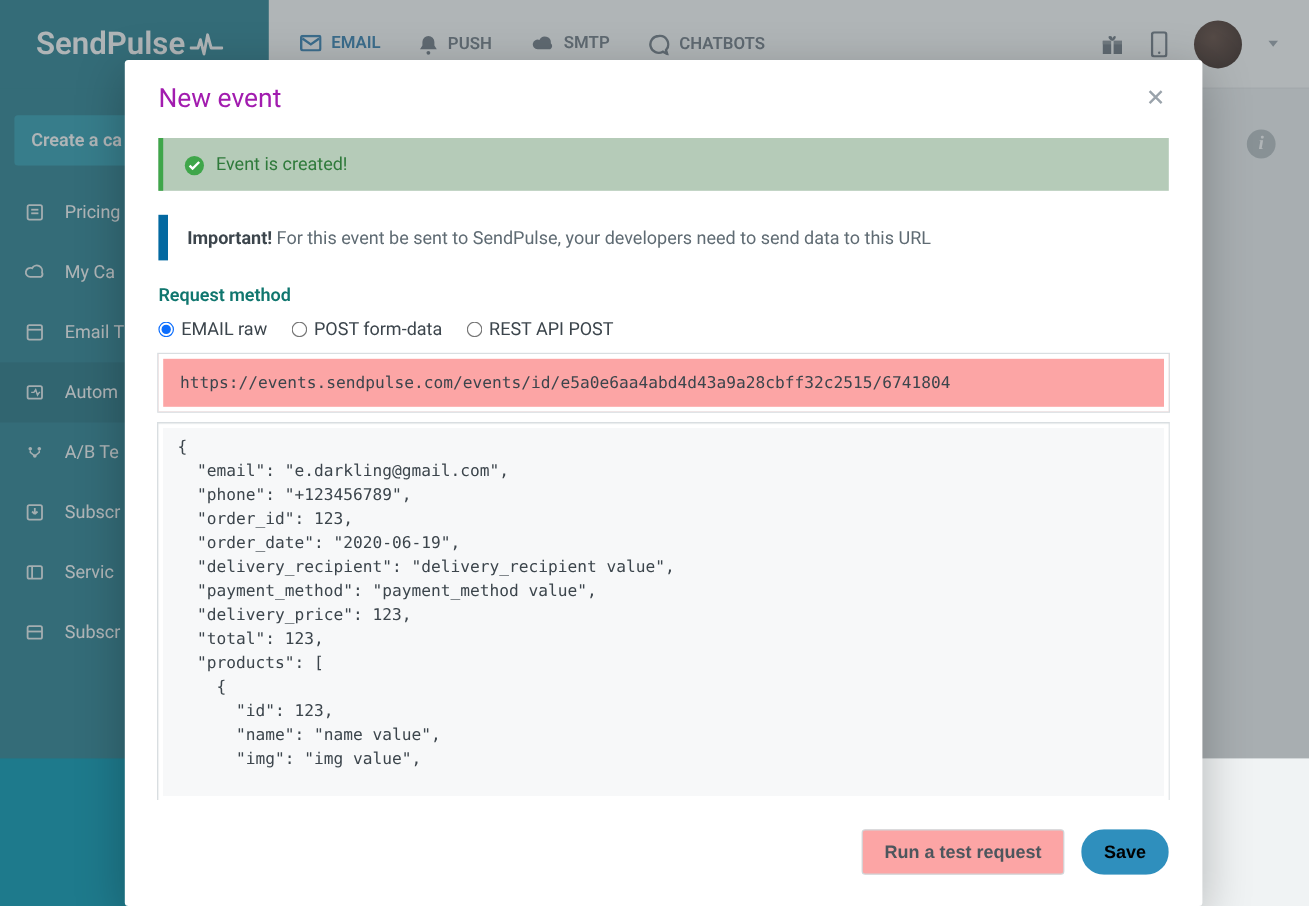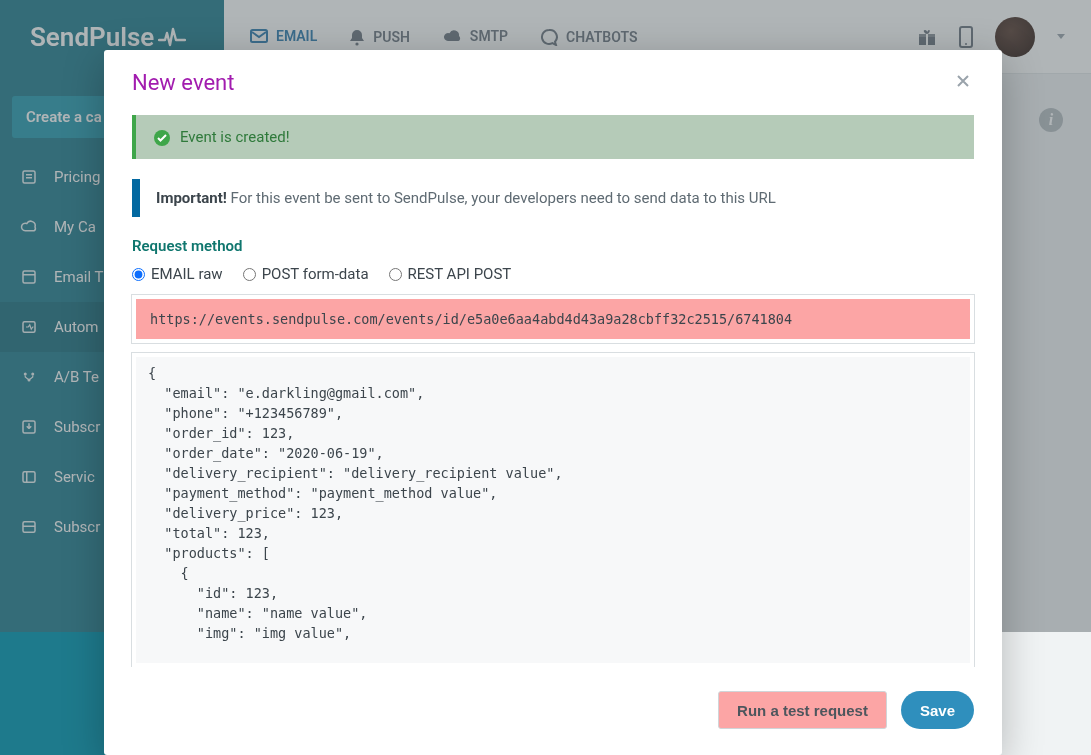--- a/index.html
+++ b/index.html
@@ -96,21 +96,21 @@
     padding: 6px 10px 6px 12px;
     font-family: "SFMono-Regular", Consolas, monospace; font-size: 13.5px; line-height: 20px;
     color: #3c454c; background: #f7f8f9; overflow-y: scroll; white-space: pre;
   }
 
   .modal-foot {
     padding: 24px 28px 26px; display: flex; justify-content: flex-end; gap: 14px;
   }
   .btn { height: 38px; padding: 0 18px; border-radius: 3px; font-size: 15px; font-weight: 600; cursor: pointer; display: flex; align-items: center; border: 1px solid transparent; }
   .btn-secondary { background: #fca5a5; border-color: #d0d5d8; color: #4d565d; }
-  .btn-primary { background: #2f8fbd; color: #ffffff; border-radius: 19px; }
+  .btn-primary { background: #2f8fbd; color: #000000; border-radius: 19px; }
 
   
   svg { display: block; }
 </style>
 </head>
 <body>
 
 <div class="shell">
 
   <aside class="sidebar">

